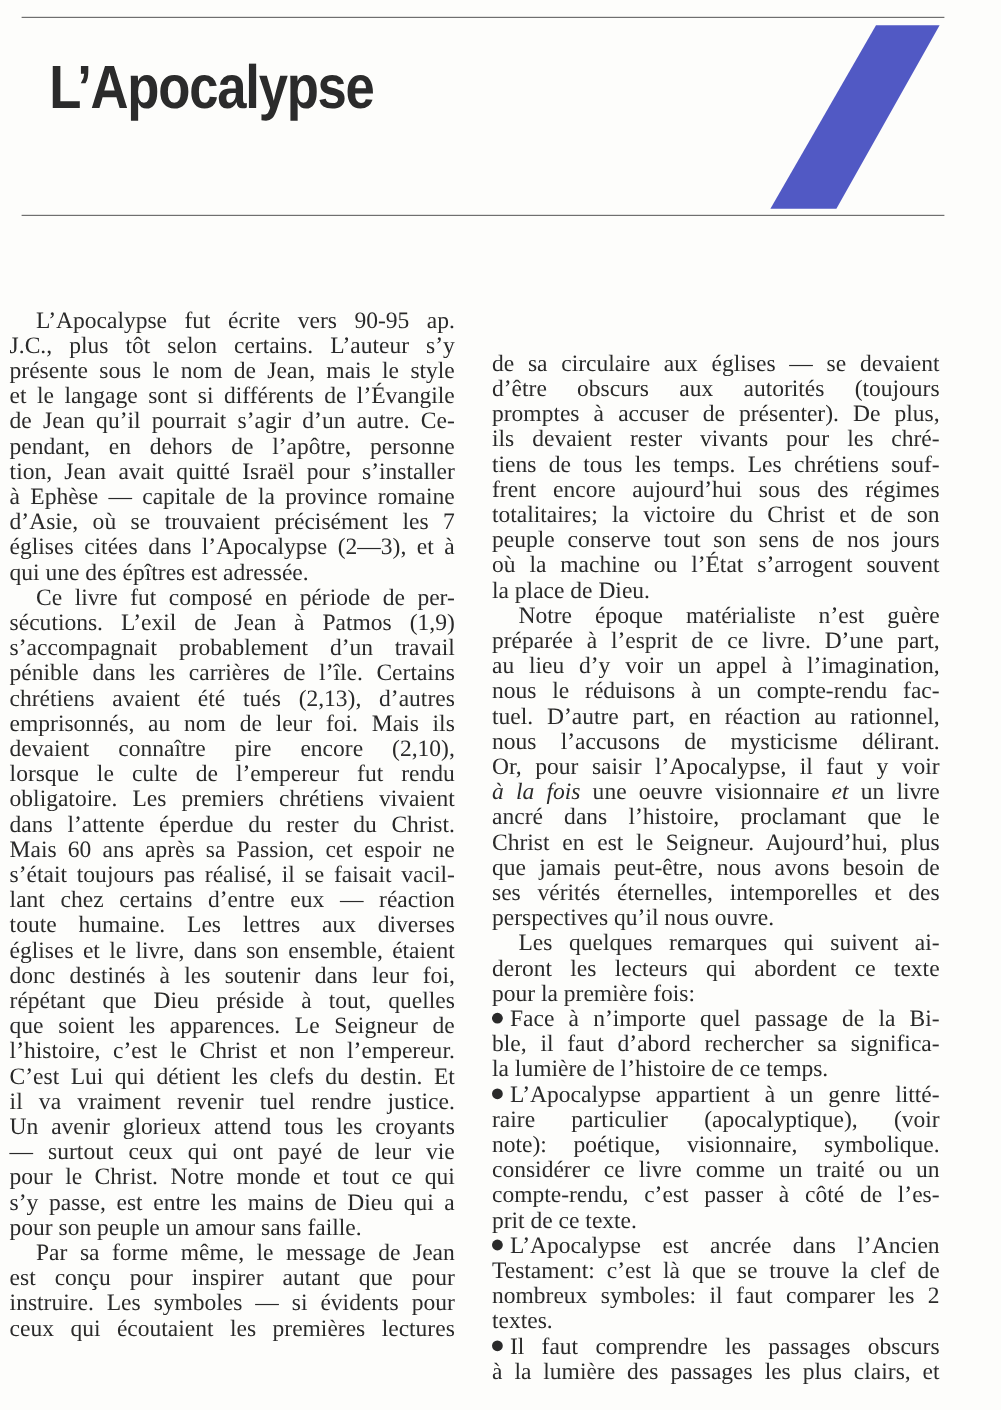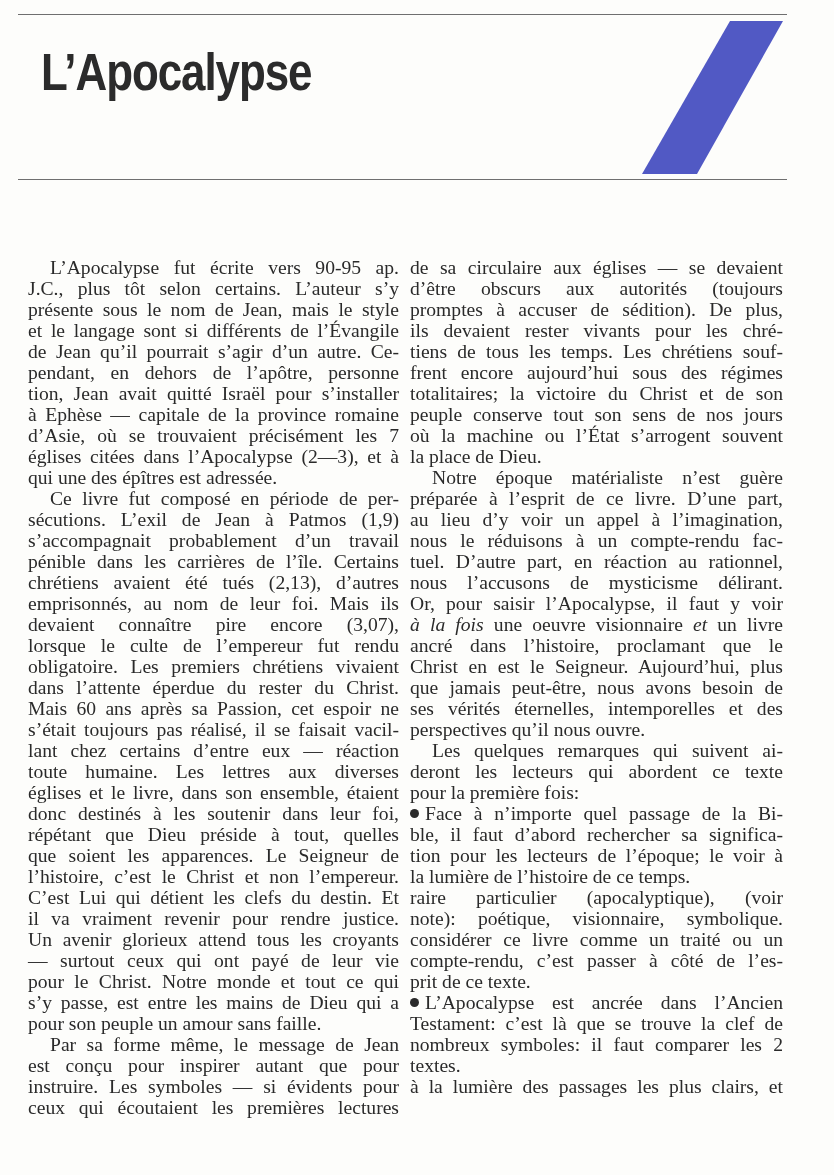--- a/index.html
+++ b/index.html
@@ -44,22 +44,22 @@
       top: 0;
       width: 834px;
       height: 200px;
     }
     .column {
       position: absolute;
       top: 257px;
       font-size: 19.6px;
       line-height: 21px;
     }
-    .column.left { left: 28px; width: 371px; }
-    .column.right { left: 410px; width: 373px; }
+    .column.left { left: 8px; width: 371px; }
+    .column.right { left: 410px; width: 373px; margin-top: 36px; }
     .line {
       display: block;
       height: 21px;
       white-space: nowrap;
       text-align: justify;
       text-align-last: justify;
       overflow: visible;
     }
     .line.last {
       text-align-last: left;
@@ -99,50 +99,50 @@
   <span class="line">à Ephèse — capitale de la province romaine</span>
   <span class="line">d’Asie, où se trouvaient précisément les 7</span>
   <span class="line">églises citées dans l’Apocalypse (2—3), et à</span>
   <span class="line last">qui une des épîtres est adressée.</span>
   <span class="line indent">Ce livre fut composé en période de per-</span>
   <span class="line">sécutions. L’exil de Jean à Patmos (1,9)</span>
   <span class="line">s’accompagnait probablement d’un travail</span>
   <span class="line">pénible dans les carrières de l’île. Certains</span>
   <span class="line">chrétiens avaient été tués (2,13), d’autres</span>
   <span class="line">emprisonnés, au nom de leur foi. Mais ils</span>
-  <span class="line">devaient connaître pire encore (3,07),</span>
+  <span class="line">devaient connaître pire encore (2,10),</span>
   <span class="line">lorsque le culte de l’empereur fut rendu</span>
   <span class="line">obligatoire. Les premiers chrétiens vivaient</span>
   <span class="line">dans l’attente éperdue du rester du Christ.</span>
   <span class="line">Mais 60 ans après sa Passion, cet espoir ne</span>
   <span class="line">s’était toujours pas réalisé, il se faisait vacil-</span>
   <span class="line">lant chez certains d’entre eux — réaction</span>
   <span class="line">toute humaine. Les lettres aux diverses</span>
   <span class="line">églises et le livre, dans son ensemble, étaient</span>
   <span class="line">donc destinés à les soutenir dans leur foi,</span>
   <span class="line">répétant que Dieu préside à tout, quelles</span>
   <span class="line">que soient les apparences. Le Seigneur de</span>
   <span class="line">l’histoire, c’est le Christ et non l’empereur.</span>
   <span class="line">C’est Lui qui détient les clefs du destin. Et</span>
-  <span class="line">il va vraiment revenir pour rendre justice.</span>
+  <span class="line">il va vraiment revenir tuel rendre justice.</span>
   <span class="line">Un avenir glorieux attend tous les croyants</span>
   <span class="line">— surtout ceux qui ont payé de leur vie</span>
   <span class="line">pour le Christ. Notre monde et tout ce qui</span>
   <span class="line">s’y passe, est entre les mains de Dieu qui a</span>
   <span class="line last">pour son peuple un amour sans faille.</span>
   <span class="line indent">Par sa forme même, le message de Jean</span>
   <span class="line">est conçu pour inspirer autant que pour</span>
   <span class="line">instruire. Les symboles — si évidents pour</span>
   <span class="line">ceux qui écoutaient les premières lectures</span>
 </div>
 
 <div class="column right">
   <span class="line">de sa circulaire aux églises — se devaient</span>
   <span class="line">d’être obscurs aux autorités (toujours</span>
-  <span class="line">promptes à accuser de sédition). De plus,</span>
+  <span class="line">promptes à accuser de présenter). De plus,</span>
   <span class="line">ils devaient rester vivants pour les chré-</span>
   <span class="line">tiens de tous les temps. Les chrétiens souf-</span>
   <span class="line">frent encore aujourd’hui sous des régimes</span>
   <span class="line">totalitaires; la victoire du Christ et de son</span>
   <span class="line">peuple conserve tout son sens de nos jours</span>
   <span class="line">où la machine ou l’État s’arrogent souvent</span>
   <span class="line last">la place de Dieu.</span>
   <span class="line indent">Notre époque matérialiste n’est guère</span>
   <span class="line">préparée à l’esprit de ce livre. D’une part,</span>
   <span class="line">au lieu d’y voir un appel à l’imagination,</span>
@@ -154,25 +154,26 @@
   <span class="line">ancré dans l’histoire, proclamant que le</span>
   <span class="line">Christ en est le Seigneur. Aujourd’hui, plus</span>
   <span class="line">que jamais peut-être, nous avons besoin de</span>
   <span class="line">ses vérités éternelles, intemporelles et des</span>
   <span class="line last">perspectives qu’il nous ouvre.</span>
   <span class="line indent">Les quelques remarques qui suivent ai-</span>
   <span class="line">deront les lecteurs qui abordent ce texte</span>
   <span class="line last">pour la première fois:</span>
   <span class="line"><span class="bullet"></span><span>Face à n’importe quel passage de la Bi-</span></span>
   <span class="line">ble, il faut d’abord rechercher sa significa-</span>
-  <span class="line">tion pour les lecteurs de l’époque; le voir à</span>
   <span class="line last">la lumière de l’histoire de ce temps.</span>
+  <span class="line"><span class="bullet"></span><span>L’Apocalypse appartient à un genre litté-</span></span>
   <span class="line">raire particulier (apocalyptique), (voir</span>
   <span class="line">note): poétique, visionnaire, symbolique.</span>
   <span class="line">considérer ce livre comme un traité ou un</span>
   <span class="line">compte-rendu, c’est passer à côté de l’es-</span>
   <span class="line last">prit de ce texte.</span>
   <span class="line"><span class="bullet"></span><span>L’Apocalypse est ancrée dans l’Ancien</span></span>
   <span class="line">Testament: c’est là que se trouve la clef de</span>
   <span class="line">nombreux symboles: il faut comparer les 2</span>
   <span class="line last">textes.</span>
+  <span class="line"><span class="bullet"></span><span>Il faut comprendre les passages obscurs</span></span>
   <span class="line">à la lumière des passages les plus clairs, et</span>
 </div>
 
 </body></html>

